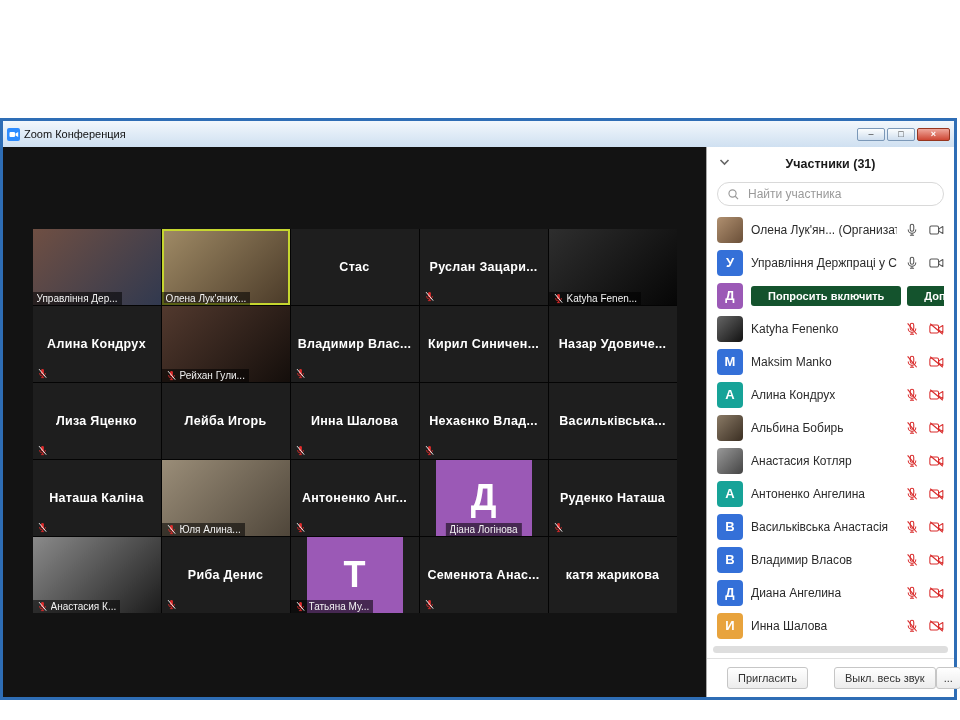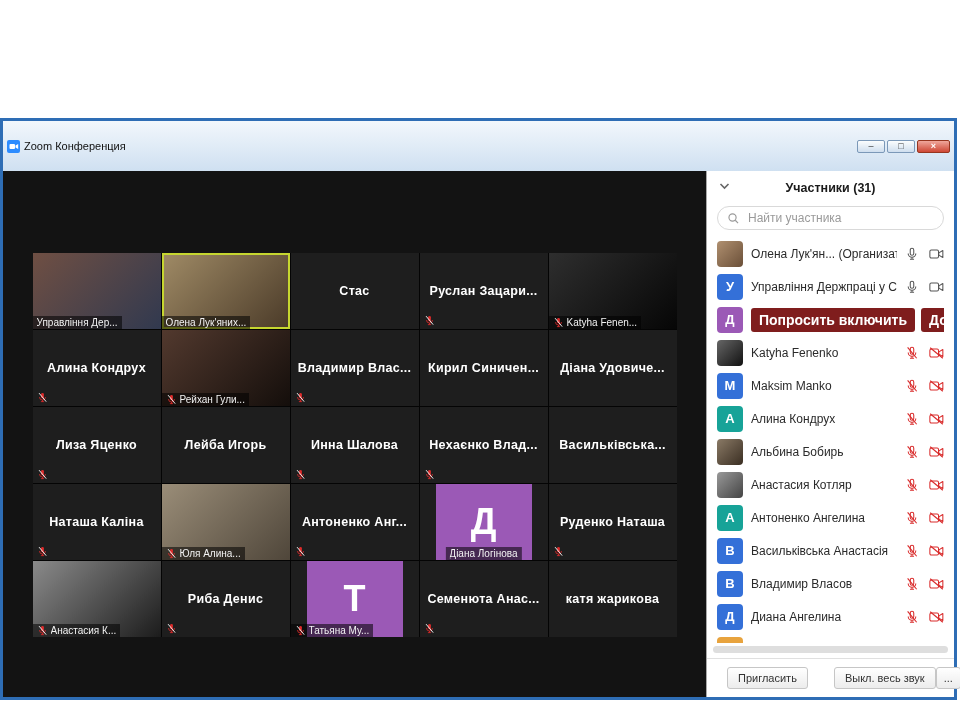--- a/index.html
+++ b/index.html
@@ -3,21 +3,21 @@
 <meta charset="utf-8">
 <style>
   html,body{margin:0;padding:0;background:#fff;}
   body{width:960px;height:720px;overflow:hidden;font-family:"Liberation Sans",sans-serif;}
   .page{position:relative;width:960px;height:720px;background:#fff;}
 
   
   .window{position:absolute;left:0;top:118px;width:957px;height:582px;box-sizing:border-box;
           border:3px solid #2e6db5;display:flex;flex-direction:column;background:#000;}
   .titlebar{height:18px;flex:0 0 auto;background:linear-gradient(#f2f7fc,#cfe0f1);
-            display:flex;align-items:center;padding:16px 4px;}
+            display:flex;align-items:center;padding:4px 4px;}
   .title-text{font-size:11px;color:#101010;margin-left:4px;}
   .win-buttons{margin-left:auto;display:flex;gap:2px;}
   .win-btn{width:28px;height:13px;box-sizing:border-box;border:1px solid #7b98b8;border-radius:2px;
            background:linear-gradient(#fbfdfe,#cfdeee);display:flex;align-items:center;justify-content:center;
            font-size:9px;line-height:1;color:#333;cursor:default;}
   .win-btn.close{width:33px;background:linear-gradient(#efa79c,#ce4734);border-color:#96351f;color:#fff;font-weight:bold;}
 
   .content{flex:1;display:flex;min-height:0;}
 
   
@@ -48,22 +48,22 @@
              display:flex;align-items:center;padding:0 9px;gap:6px;background:#fff;}
   .searchbox input{border:none;outline:none;flex:1;font-size:12px;font-family:"Liberation Sans",sans-serif;color:#333;background:transparent;}
   .searchbox input::placeholder{color:#9a9a9a;}
   .plist{flex:1;min-height:0;overflow:hidden;}
   .prow{height:33px;display:flex;align-items:center;padding:0 10px;gap:8px;}
   .avatar{width:26px;height:26px;border-radius:4px;flex:0 0 auto;display:flex;align-items:center;
           justify-content:center;color:#fff;font-size:13px;font-weight:bold;}
   .pname{font-size:12px;color:#2b2b2b;flex:1;white-space:nowrap;overflow:hidden;}
   .picons{display:flex;gap:10px;align-items:center;flex:0 0 auto;}
   .pbtns{display:flex;gap:6px;flex:1;overflow:hidden;}
-  .pbtn{background:#7f1d1d;color:#fff;border:none;border-radius:3px;font-size:14px;font-weight:bold;
-        padding:4px 8px;white-space:nowrap;font-family:"Liberation Sans",sans-serif;cursor:default;flex:0 0 auto;}
+  .pbtn{background:#14532d;color:#fff;border:none;border-radius:3px;font-size:11px;font-weight:bold;
+        padding:4px 17px;white-space:nowrap;font-family:"Liberation Sans",sans-serif;cursor:default;flex:0 0 auto;}
   .hscroll{flex:0 0 auto;height:7px;margin:3px 6px 5px;border-radius:4px;background:#dedede;}
   .side-footer{flex:0 0 auto;height:38px;border-top:1px solid #e0e0e0;display:flex;align-items:center;padding:0 20px;}
   .foot-btn{border:1px solid #c6c6c6;border-radius:3px;background:linear-gradient(#ffffff,#ececec);
             font-size:11px;color:#333;padding:4px 10px;font-family:"Liberation Sans",sans-serif;cursor:default;white-space:nowrap;}
   .foot-btn.mid{margin-left:26px;}
   .foot-btn.more{margin-left:auto;padding:4px 7px;}
 </style>
 </head>
 <body>
 
@@ -152,21 +152,21 @@
     <rect x="9" y="2" width="6" height="12" rx="3" fill="#e02b2b"></rect>
     <path d="M5.5 11a6.5 6.5 0 0 0 13 0" stroke="#e02b2b" stroke-width="1.8" fill="none"></path>
     <path d="M12 17.5V21M8.5 21h7" stroke="#e02b2b" stroke-width="1.8"></path>
     <path d="M4.5 2.5L20 21" stroke="#ffffff" stroke-width="2"></path>
                 </svg></span>
             </div>
             <div class="tile">
               <span class="tilecenter">Кирил  Синичен...</span>
              </div>
             <div class="tile">
-              <span class="tilecenter">Діана  Удовиче...</span>
+              <span class="tilecenter">Назар  Удовиче...</span>
              </div>
             <div class="tile">
               <span class="tilecenter">Лиза Яценко</span>
              <span class="corner-mic"><svg width="11" height="11" viewBox="0 0 24 24" fill="none">
     <rect x="9" y="2" width="6" height="12" rx="3" fill="#e02b2b"></rect>
     <path d="M5.5 11a6.5 6.5 0 0 0 13 0" stroke="#e02b2b" stroke-width="1.8" fill="none"></path>
     <path d="M12 17.5V21M8.5 21h7" stroke="#e02b2b" stroke-width="1.8"></path>
     <path d="M4.5 2.5L20 21" stroke="#ffffff" stroke-width="2"></path>
                 </svg></span>
             </div>

